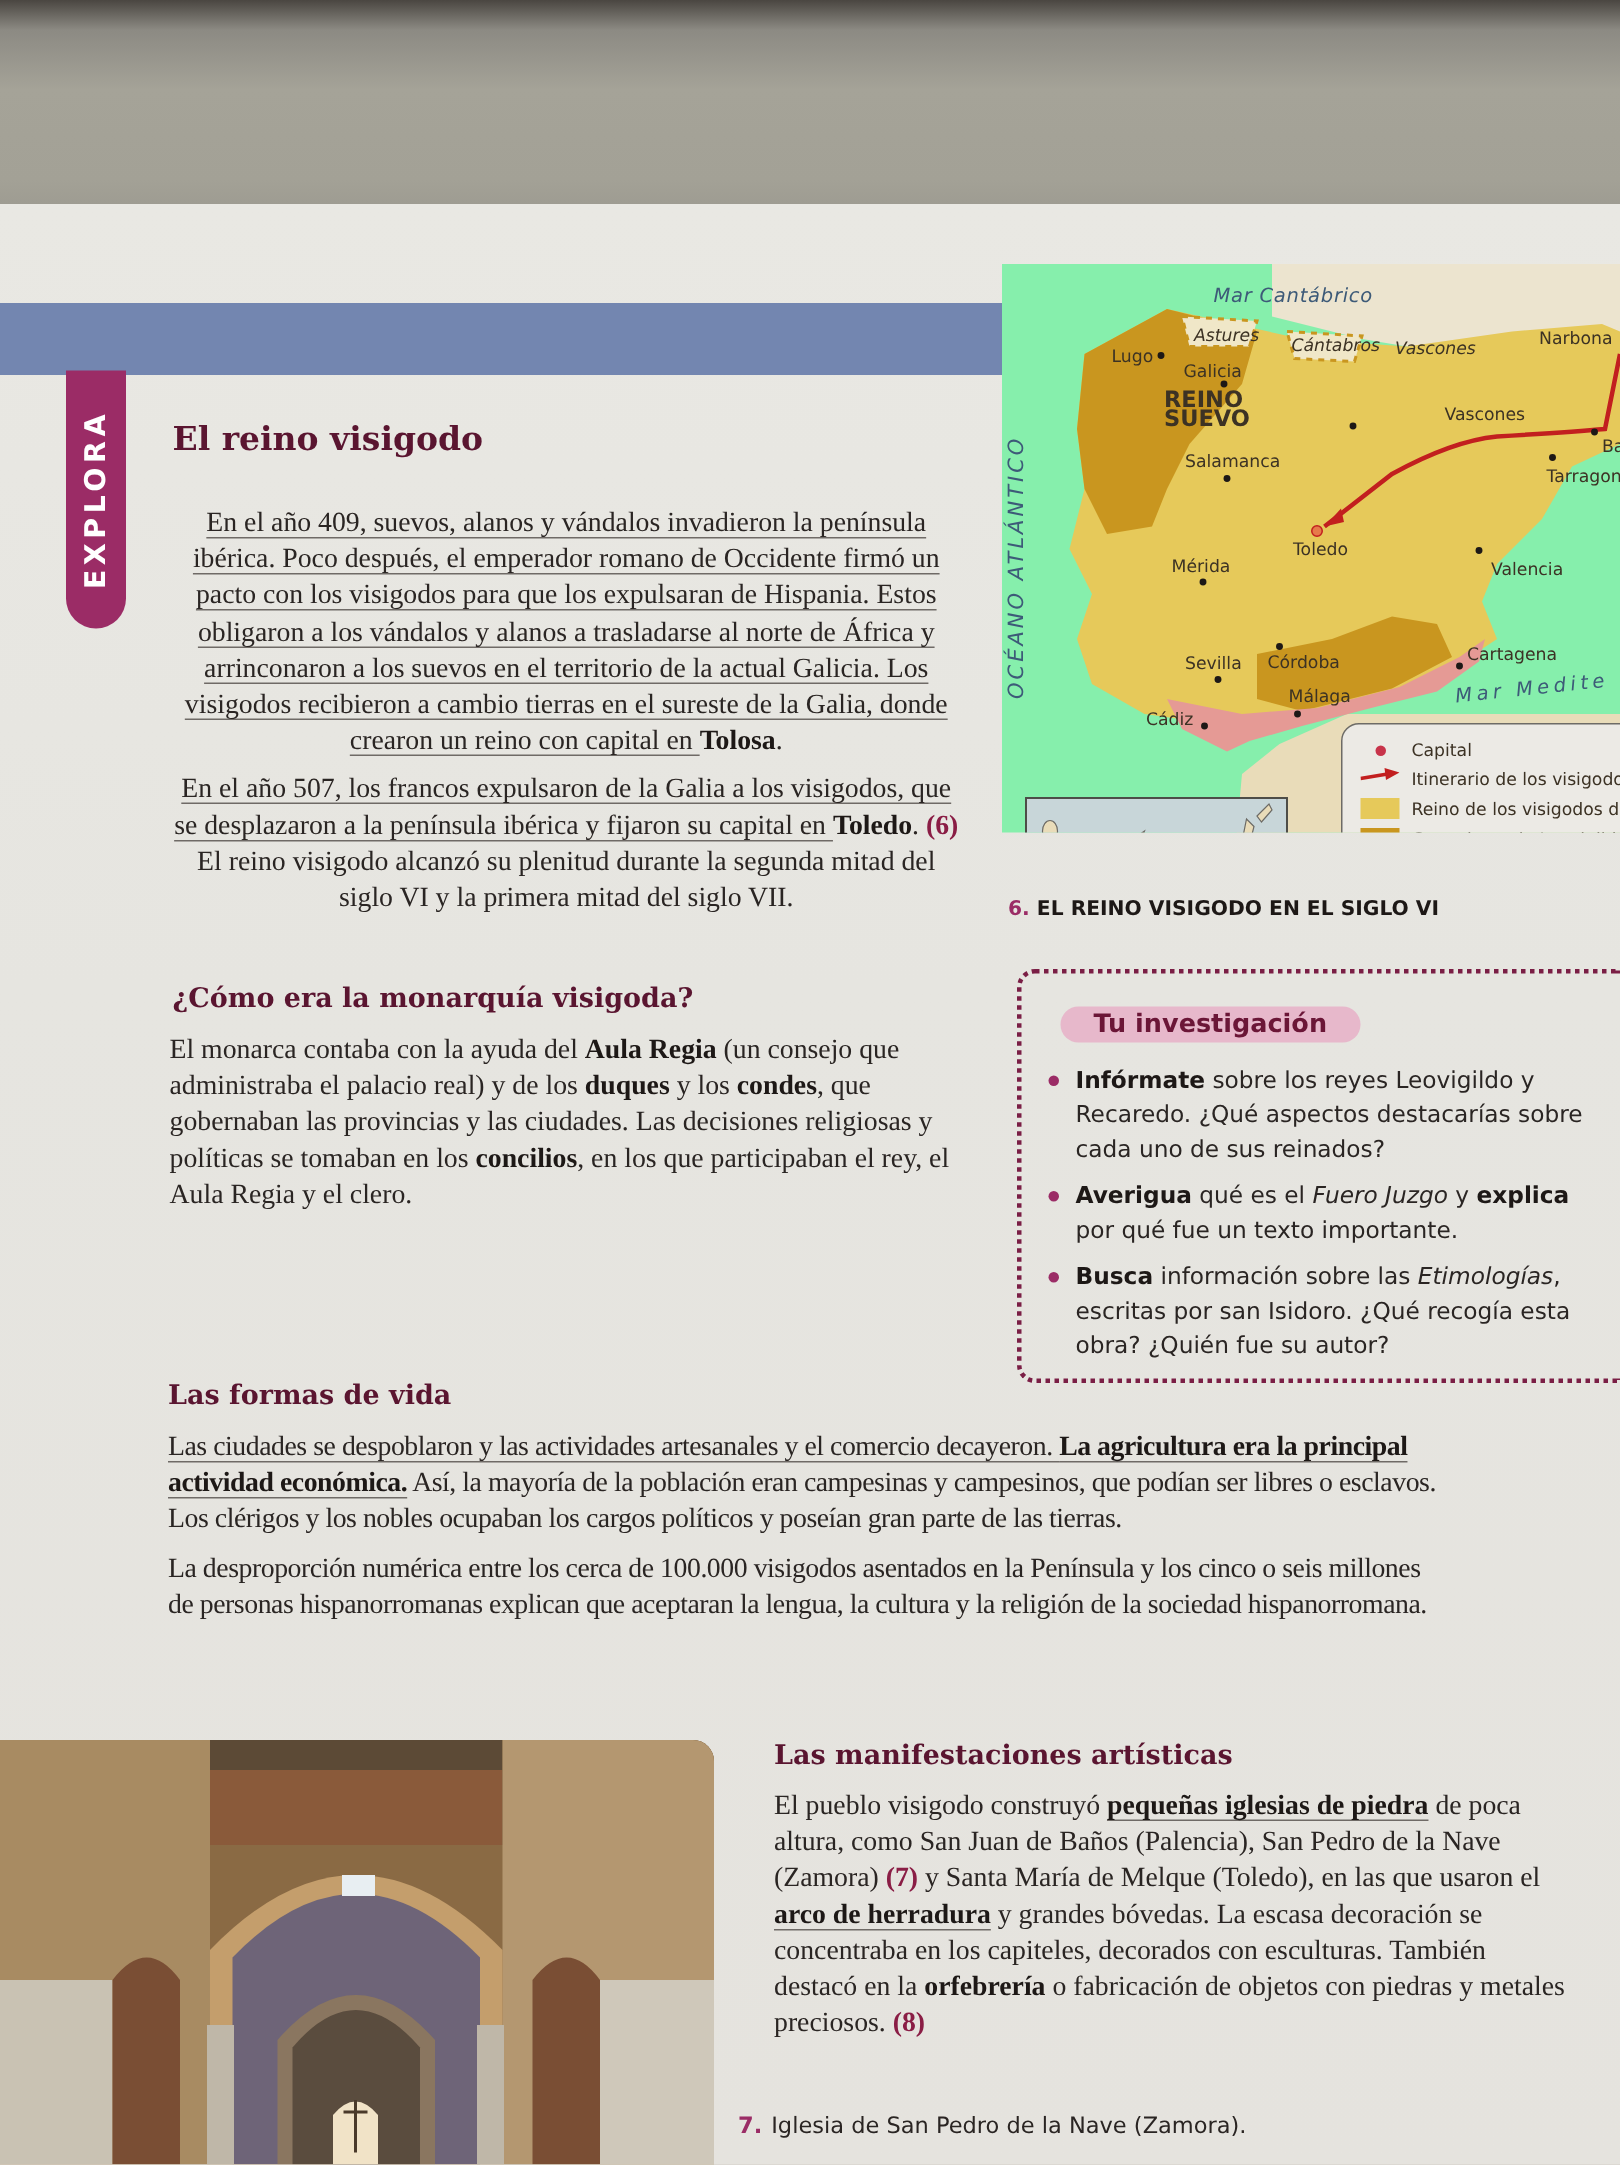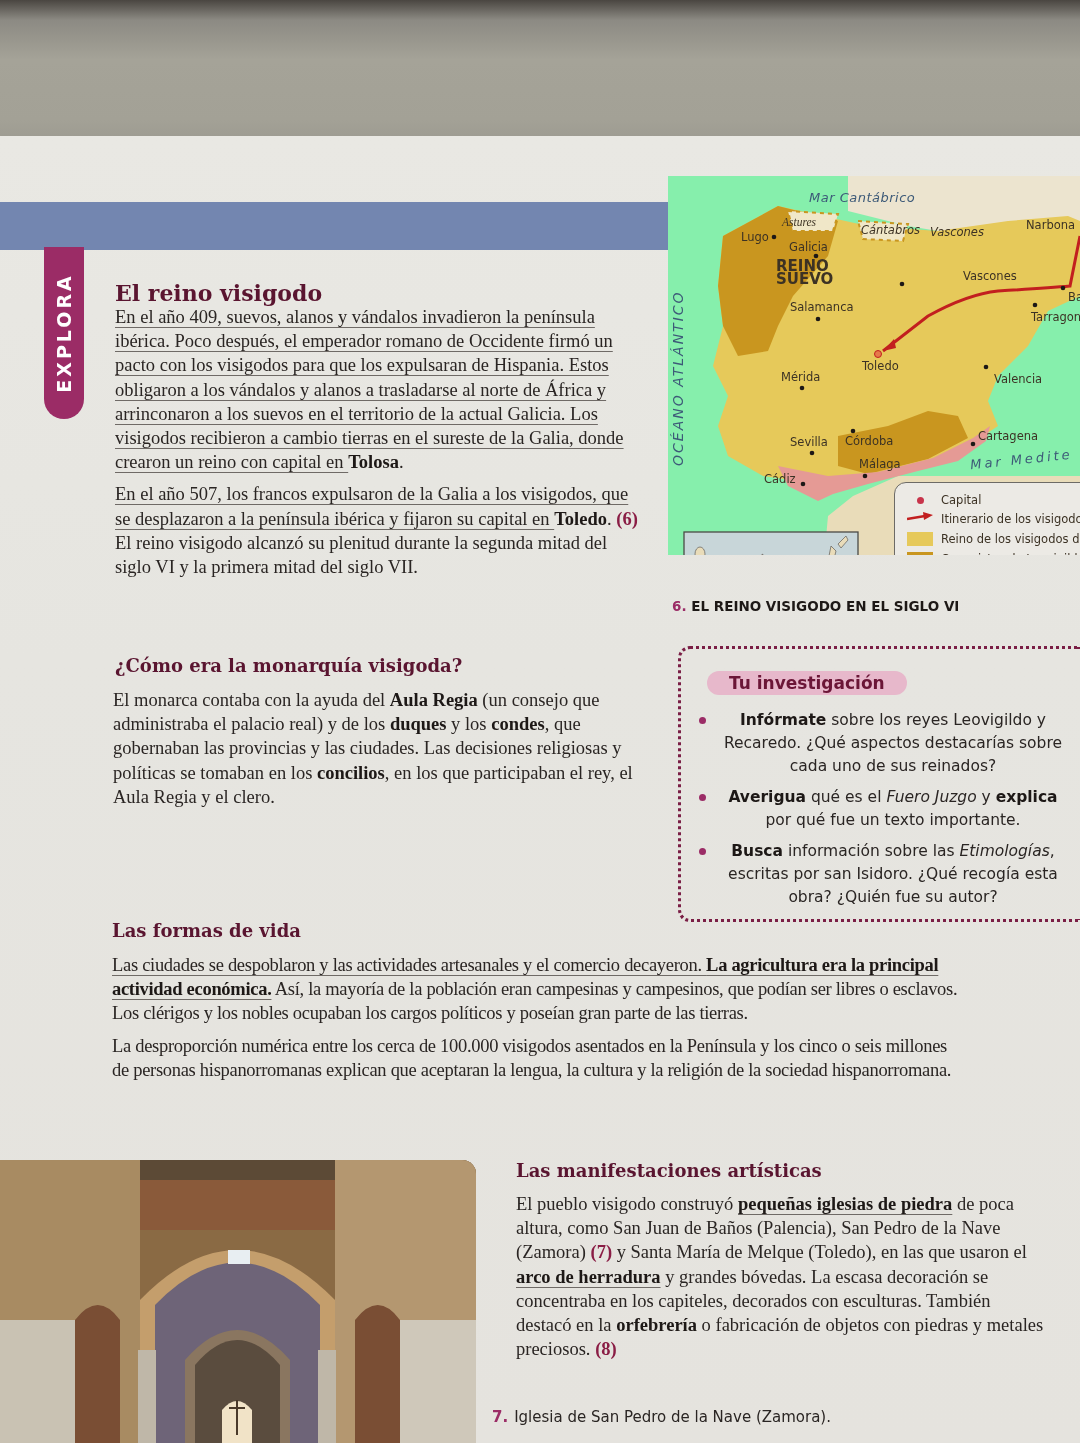--- a/index.html
+++ b/index.html
@@ -82,21 +82,21 @@
     border-radius: 12px 0 0 12px;
   }
   .invest-pill {
     position: absolute; left: 26px; top: 22px; padding: 2px 22px;
     background: #e7b8cb; border-radius: 14px;
     font-family: "DejaVu Sans", sans-serif; font-weight: bold; font-size: 17px; color: #6b1637;
   }
   .invest ul { position: absolute; left: 18px; top: 60px; width: 370px; list-style: none; }
   .invest li {
     position: relative; padding-left: 18px; margin-bottom: 8px;
-    font-family: "DejaVu Sans", sans-serif; font-size: 15.5px; line-height: 23px; color: #2a2523; text-align: center;
+    font-family: "DejaVu Sans", sans-serif; font-size: 15.5px; line-height: 23px; color: #2a2523;
   }
   .invest li::before {
     content: ""; position: absolute; left: 0; top: 8px; width: 7px; height: 7px; border-radius: 50%; background: #9b2c66;
   }
   .invest li b { color: #1d1816; }
 
   
   .photo {
     position: absolute; left: 0; top: 1160px; width: 476px; height: 283px;
     border-radius: 0 14px 0 0; overflow: hidden;
@@ -116,21 +116,21 @@
 <div class="page"></div>
 
 <div class="blue-band"></div>
 
 <div class="explora-tab">
   <span>EXPLORA</span>
 </div>
 
 <h1 class="h-title">El reino visigodo</h1>
 
-<div class="body-text" style="left:115px; top:305px; width:525px;">
+<div class="body-text" style="left:115px; top:337px; width:525px;text-align:center;">
   <p>
     <span class="underline">En el año 409, suevos, alanos y vándalos invadieron la península ibérica. Poco después, el emperador romano de Occidente firmó un pacto con los visigodos para que los expulsaran de Hispania. Estos obligaron a los vándalos y alanos a trasladarse al norte de África y arrinconaron a los suevos en el territorio de la actual Galicia. Los visigodos recibieron a cambio tierras en el sureste de la Galia, donde crearon un reino con capital en </span><b>Tolosa</b><span>.</span>
   </p>
   <p>
     <span class="underline">En el año 507, los francos expulsaron de la Galia a los visigodos, que se desplazaron a la península ibérica y fijaron su capital en </span><b>Toledo</b><span>.</span>
     <span class="ref">(6)</span><span> El reino visigodo alcanzó su plenitud durante la segunda mitad del siglo VI y la primera mitad del siglo VII.</span>
   </p>
 </div>
 
 <h2 class="h-sub" style="left:115px; top:655px;">¿Cómo era la monarquía visigoda?</h2>
@@ -200,21 +200,21 @@
       <circle cx="305" cy="268" r="2.3"></circle>
         <circle cx="197" cy="300" r="2.3"></circle>
       <circle cx="135" cy="308" r="2.3"></circle>
     </g>
   </svg>
 
   <span class="lbl sea" style="left:141px; top:14px;">Mar Cantábrico</span>
   <span class="lbl sea" style="left:2px; top:290px; transform:rotate(-90deg); transform-origin:0 0; font-size:14px; letter-spacing:2px;">OCÉANO   ATLÁNTICO</span>
   <span class="lbl sea" style="left:302px; top:276px; letter-spacing:3px; transform:rotate(-6deg);">Mar   Medite</span>
 
-  <span class="lbl" style="left:114px; top:40px; font-style:italic;font-family:Liberation Serif, serif;">Astures</span>
+  <span class="lbl" style="left:128px; top:40px; font-style:italic;">Astures</span>
   <span class="lbl" style="left:193px; top:47px; font-style:italic;">Cántabros</span>
   <span class="lbl" style="left:262px; top:49px; font-style:italic;">Vascones</span>
   <span class="lbl" style="left:108px; top:84px; font-weight:bold; font-size:15px; line-height:13px;"><span>REINO</span><br><span>SUEVO</span></span>
 
   <span class="lbl" style="left:73px; top:54px;">Lugo</span>
   <span class="lbl" style="left:121px; top:64px;">Galicia</span>
   <span class="lbl" style="left:358px; top:42px;">Narbona</span>
   <span class="lbl" style="left:295px; top:93px;">Vascones</span>
   <span class="lbl" style="left:400px; top:114px;">Ba</span>
   <span class="lbl" style="left:363px; top:134px;">Tarragon</span>

